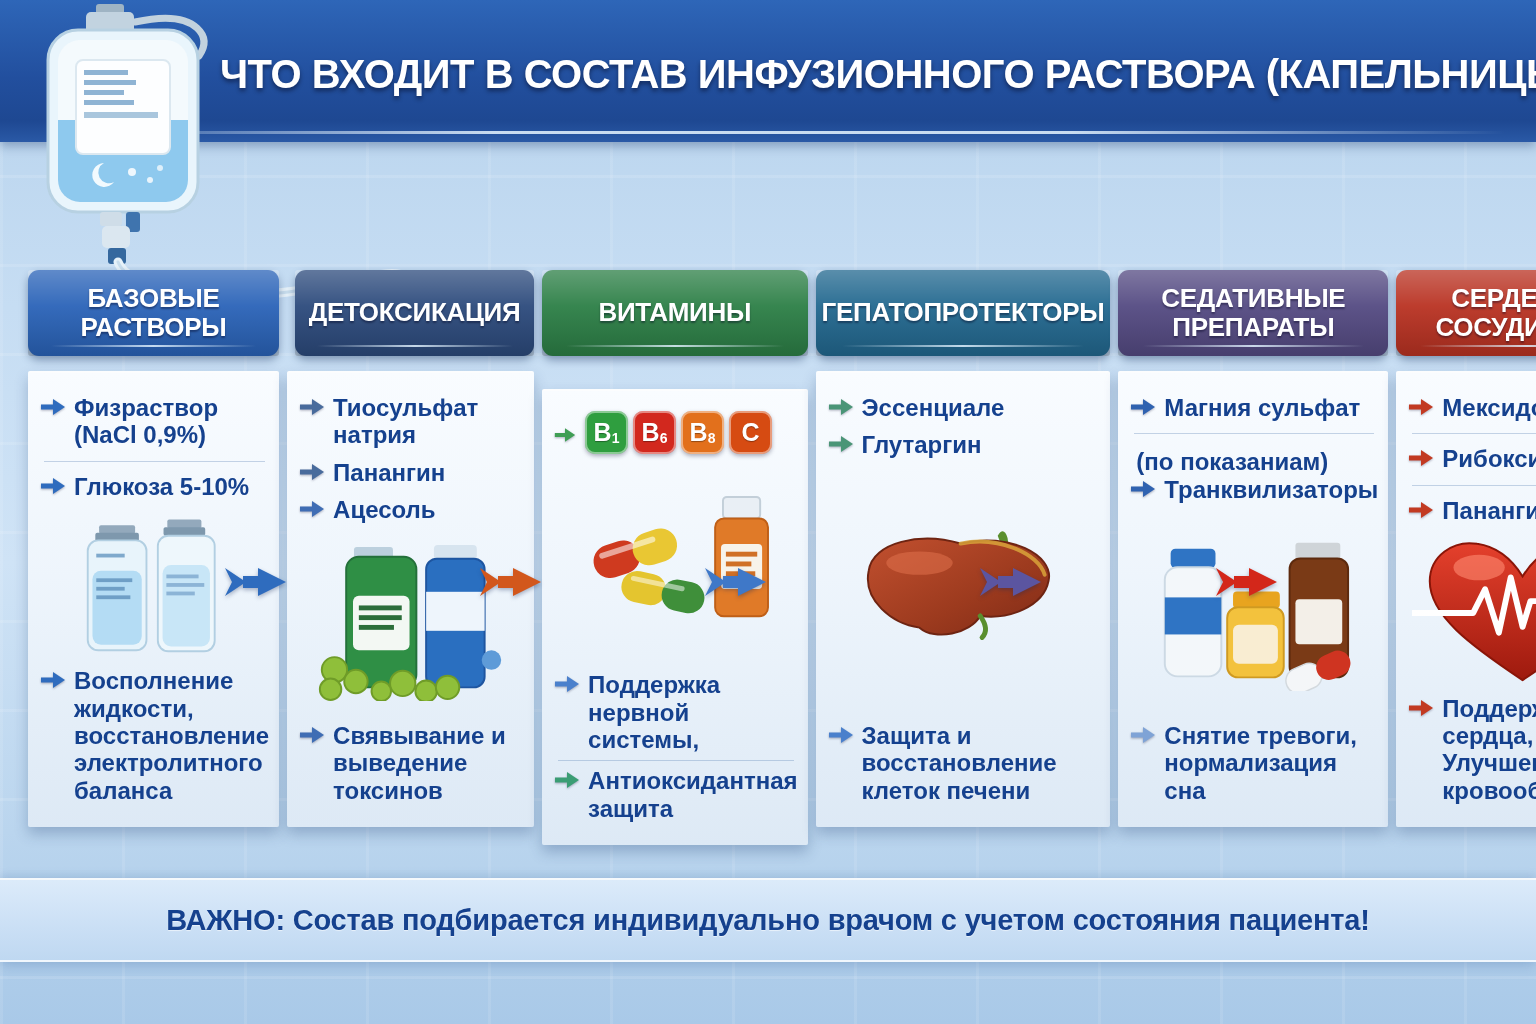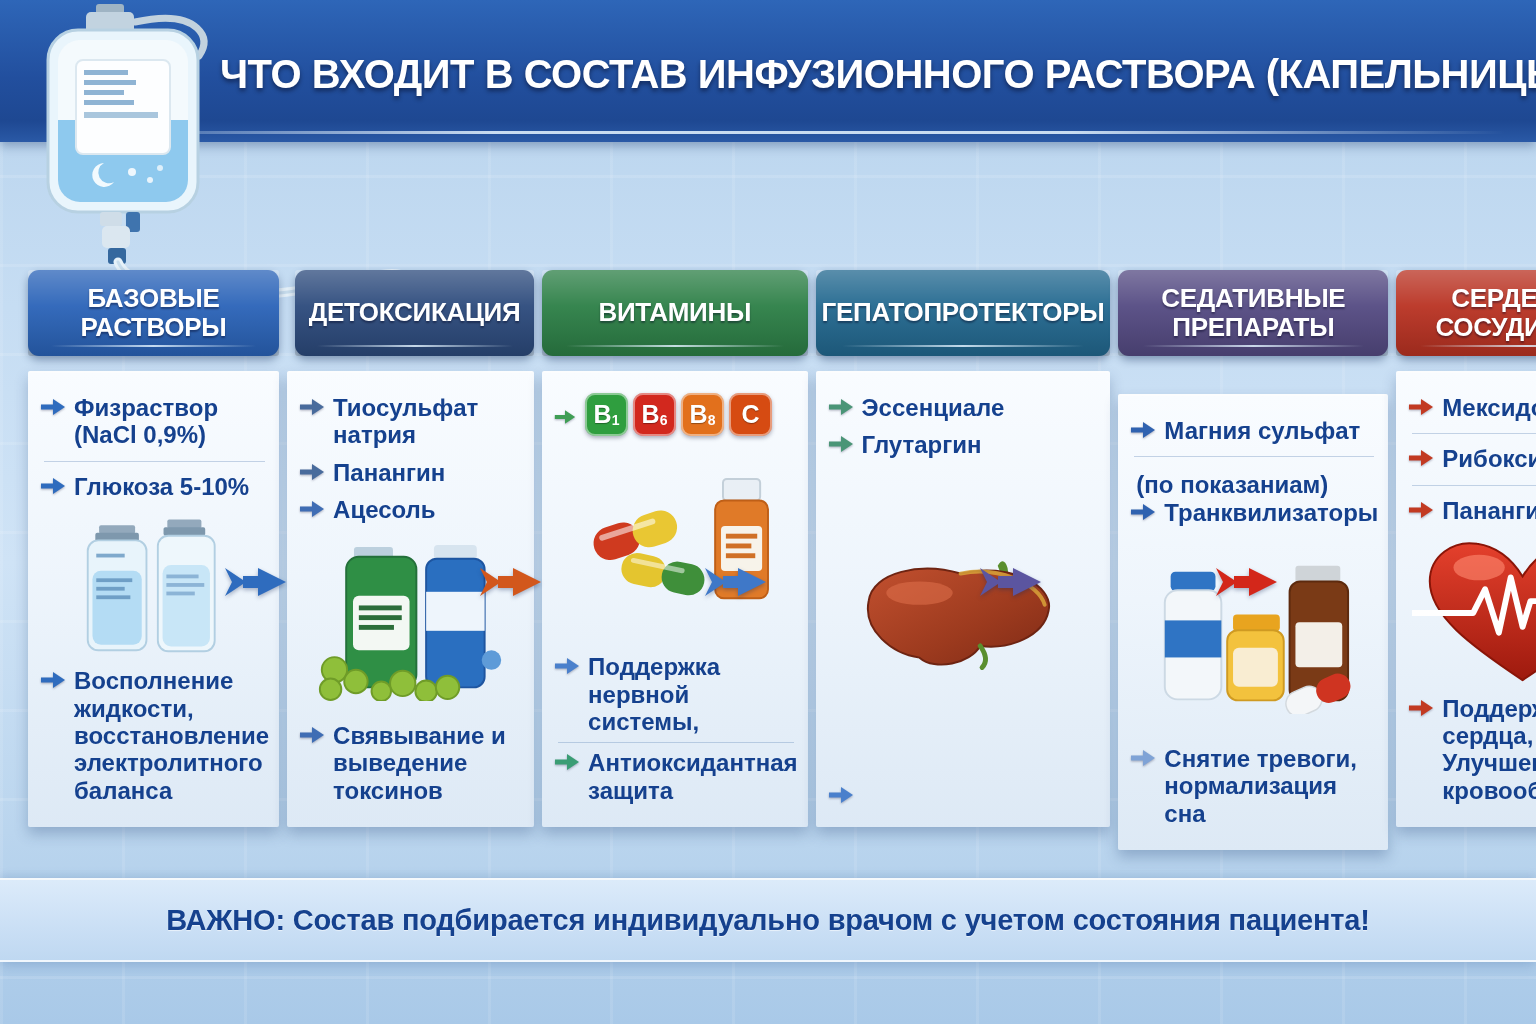--- a/index.html
+++ b/index.html
@@ -20,22 +20,22 @@
     box-shadow:0 4px 10px rgba(20,50,100,.35); }
   .top-band::after { content:""; position:absolute; left:4%; right:2%; bottom:8px; height:3px; border-radius:3px;
     background:linear-gradient(90deg,rgba(255,255,255,0),rgba(230,244,255,.85) 30%,rgba(230,244,255,.85) 70%,rgba(255,255,255,0)); }
   .page-title { position:absolute; top:52px; left:220px; right:26px; z-index:2;
     color:#fff; font-weight:bold; font-size:40px; letter-spacing:-.5px; white-space:nowrap;
     text-shadow:0 3px 4px rgba(0,0,20,.45); }
   .iv-bag { position:absolute; top:0; left:0; width:520px; height:310px; z-index:2; }
   
   .cols { position:absolute; top:270px; left:28px; width:1480px; display:flex; gap:8px; z-index:3; }
   .col { display:flex; flex-direction:column; }
-  .col.w1{flex:0 0 222px;} .col.w2{flex:0 0 247px;} .col.w3{flex:0 0 217px;}
-  .col.w4{flex:0 0 267px;} .col.w5{flex:0 0 228px;gap:23px;} .col.w6{flex:0 0 257px;}
+  .col.w1{flex:0 0 222px;} .col.w2{flex:0 0 247px;} .col.w3{flex:0 0 217px;gap:18px;}
+  .col.w4{flex:0 0 267px;} .col.w5{flex:0 0 228px;} .col.w6{flex:0 0 257px;}
   .col-head { height:86px; position:relative; border-radius:11px;
     background-color:currentcolor; box-shadow:0 4px 8px rgba(15,40,85,.4);
     display:flex; align-items:center; justify-content:center; }
   .col-head::before { content:""; position:absolute; inset:0; border-radius:3px;
     background:linear-gradient(180deg,rgba(255,255,255,.25) 0%,rgba(255,255,255,.05) 42%,rgba(0,0,0,.16) 100%); }
   .col-head::after { content:""; position:absolute; left:9%; right:9%; bottom:9px; height:2px; border-radius:2px;
     background:linear-gradient(90deg,rgba(255,255,255,0),rgba(225,242,255,.85),rgba(255,255,255,0)); }
   .col-head .lbl { position:relative; z-index:1; color:#fff; font-weight:bold; font-size:26px;
     line-height:1.12; text-transform:uppercase; text-align:center; padding:0 6px; letter-spacing:-.3px;
     text-shadow:0 2px 2px rgba(0,0,30,.4); }
@@ -335,20 +335,21 @@
           <path d="M132,94 q10,14 2,22" stroke="#5a8f2e" stroke-width="5" fill="none" stroke-linecap="round"></path>
         </svg>
       </div>
       <div class="benefits">
         <div class="item">
           <span class="arr" style="color: rgb(74, 128, 204);">
               <svg viewBox="0 0 26 18" width="26" height="18">
                 <path d="M1 6.5 h12 v-5.5 l12 8 -12 8 v-5.5 h-12 z"></path>
               </svg>
             </span>
+          <span class="item-text">Защита и восстановление клеток печени</span>
         </div>
       </div>
     </div>
   </section>
 
   <section class="col w5">
     <header class="col-head" style="color: rgb(84, 74, 130);">
       <span class="lbl">СЕДАТИВНЫЕ ПРЕПАРАТЫ</span>
     </header>
     <div class="col-card">

